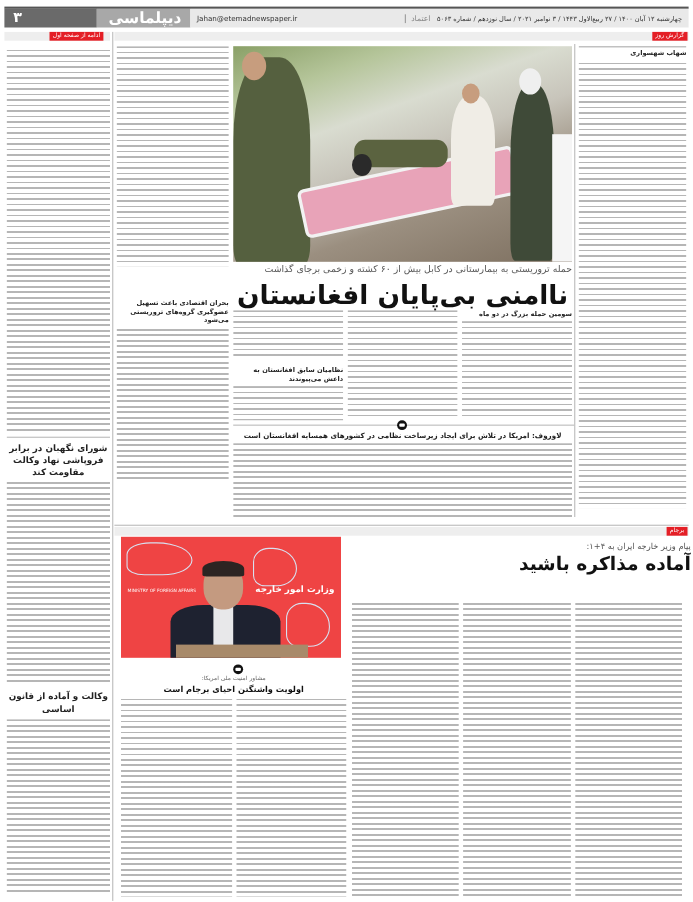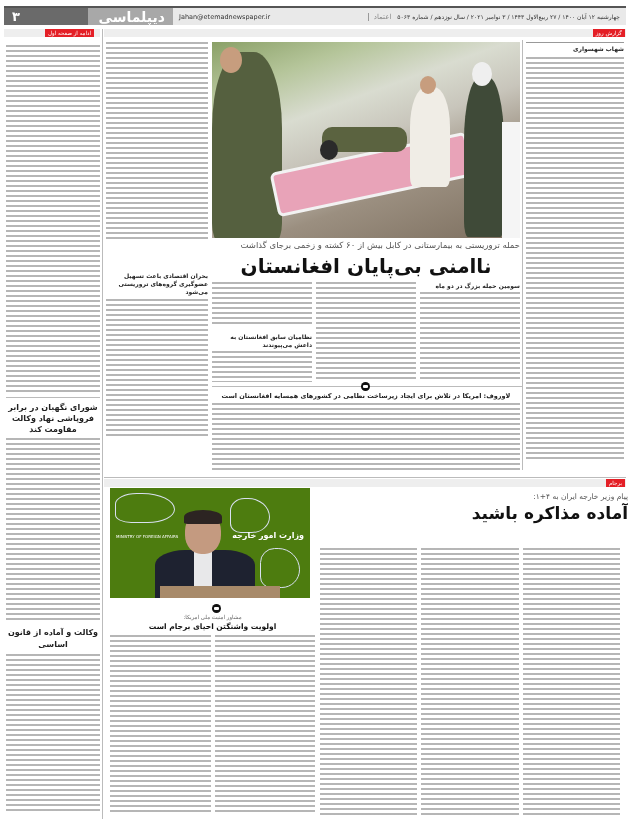--- a/index.html
+++ b/index.html
@@ -3,38 +3,38 @@
 <meta charset="utf-8">
 <style>
   * { box-sizing: border-box; margin: 0; padding: 0; }
   body { width: 630px; height: 820px; background: #fff; font-family: "DejaVu Sans", sans-serif; overflow: hidden; position: relative; direction: rtl; }
   .topline { position: absolute; top: 6px; left: 4px; right: 4px; height: 2px; background: #555; }
   .header { position: absolute; top: 8px; left: 4px; right: 4px; height: 17px; display: flex; direction: ltr; }
   .pagenum { width: 84px; background: #6a6a6a; color: #fff; font-size: 13px; font-weight: bold; display: flex; align-items: center; padding-left: 8px; }
   .section { width: 85px; background: #a8a8a8; color: #fff; font-size: 14px; font-weight: bold; display: flex; align-items: center; justify-content: flex-end; padding-right: 8px; }
   .hdrbar { flex: 1; background: #e9e9e9; display: flex; align-items: center; justify-content: space-between; font-size: 6px; color: #333; padding: 0 6px; }
   .hdrbar .email { font-size: 6.5px; text-align: center; }
-  .hdrbar .right { display: flex; align-items: flex-start; gap: 6px; direction: rtl; }
+  .hdrbar .right { display: flex; align-items: flex-end; gap: 6px; direction: rtl; }
   .logo { font-size: 7px; color: #888; border-left: 1px solid #999; padding-left: 5px; }
   .subbar { position: absolute; top: 29px; height: 8px; background: #eee; }
   .tag { position: absolute; background: #e41f26; color: #fff; font-size: 5.5px; padding: 0 3px; height: 8px; line-height: 8px; }
   .col { position: absolute; overflow: hidden; }
   .lines { background: repeating-linear-gradient(to bottom, #7a7a7a 0px, #7a7a7a 1.6px, transparent 1.6px, transparent 5px); opacity: .55; }
   .h-side { font-size: 9px; font-weight: bold; color: #222; text-align: center; line-height: 12px; }
   .h-mid { font-size: 6px; font-weight: bold; color: #222; line-height: 8px; }
   .divider-v { position: absolute; width: 1px; background: #bbb; }
   .divider-h { position: absolute; height: 1px; background: #bbb; }
   .photo1 { position: absolute; left: 212px; top: 42px; width: 308px; height: 196px; background:
     linear-gradient(160deg, #8aa067 0%, #b5c59a 18%, #d9dcd0 35%, #c8c5bb 50%, #9b8f80 70%, #7d6f5f 100%); overflow: hidden; }
   .stretcher { position: absolute; left: 60px; top: 110px; width: 200px; height: 45px; background: #e8a3b8; transform: rotate(-12deg); border: 3px solid #f2f2f2; border-radius: 6px; }
   .person { position: absolute; background: #4c5a3a; border-radius: 40% 40% 10% 10%; }
   .p-head { position: absolute; border-radius: 50%; background: #c79d7e; }
   .caption-top { position: absolute; left: 212px; top: 240px; width: 308px; text-align: right; font-size: 8.5px; color: #555; }
-  .main-title { position: absolute; left: 212px; top: 254px; width: 308px; text-align: center; font-size: 20px; font-weight: bold; color: #111; }
-  .photo2 { position: absolute; left: 110px; top: 488px; width: 200px; height: 110px; background: #4d7c0f; overflow: hidden; }
+  .main-title { position: absolute; left: 212px; top: 254px; width: 308px; text-align: center; font-size: 24px; font-weight: bold; color: #111; }
+  .photo2 { position: absolute; left: 110px; top: 488px; width: 200px; height: 110px; background: #ef4444; overflow: hidden; }
   .map-shape { position: absolute; border: 1px solid #d8e0f0; border-radius: 40% 60% 50% 30%; }
   .minister { position: absolute; left: 40px; top: 22px; width: 110px; height: 88px; }
   .m-head { position: absolute; left: 35px; top: 2px; width: 36px; height: 42px; background: #c49a80; border-radius: 45%; }
   .m-hair { position: absolute; left: 34px; top: 0; width: 38px; height: 14px; background: #2c2422; border-radius: 50% 50% 10% 10%; }
   .m-body { position: absolute; left: 5px; top: 40px; width: 100px; height: 50px; background: #1e2230; border-radius: 30% 30% 0 0; }
   .m-shirt { position: absolute; left: 44px; top: 40px; width: 18px; height: 40px; background: #e8e8ea; }
   .podium { position: absolute; left: 50px; top: 98px; width: 120px; height: 14px; background: #a88a6a; }
   .banner-text { position: absolute; right: 6px; top: 43px; color: #fff; font-size: 8px; font-weight: bold; }
   .banner-text2 { position: absolute; left: 6px; top: 46px; color: #fff; font-size: 4px; direction: ltr; }
   .circle-icon { position: absolute; width: 9px; height: 9px; background: #111; border-radius: 50%; }

